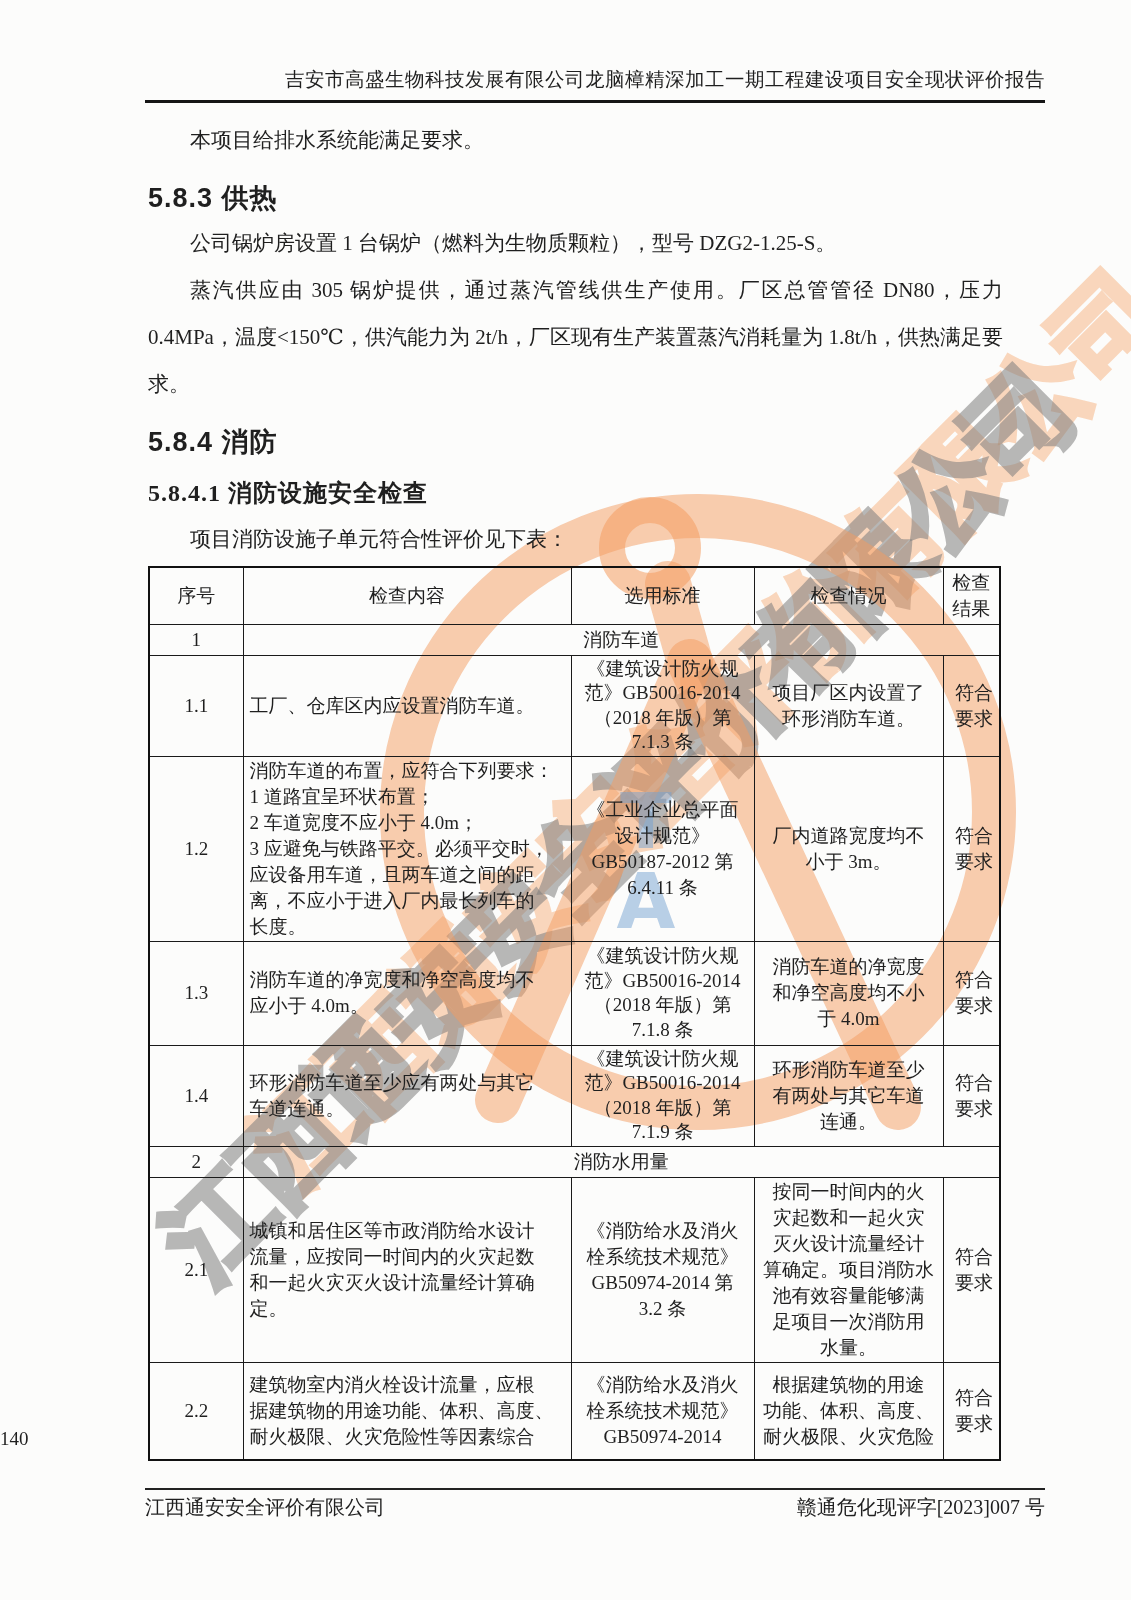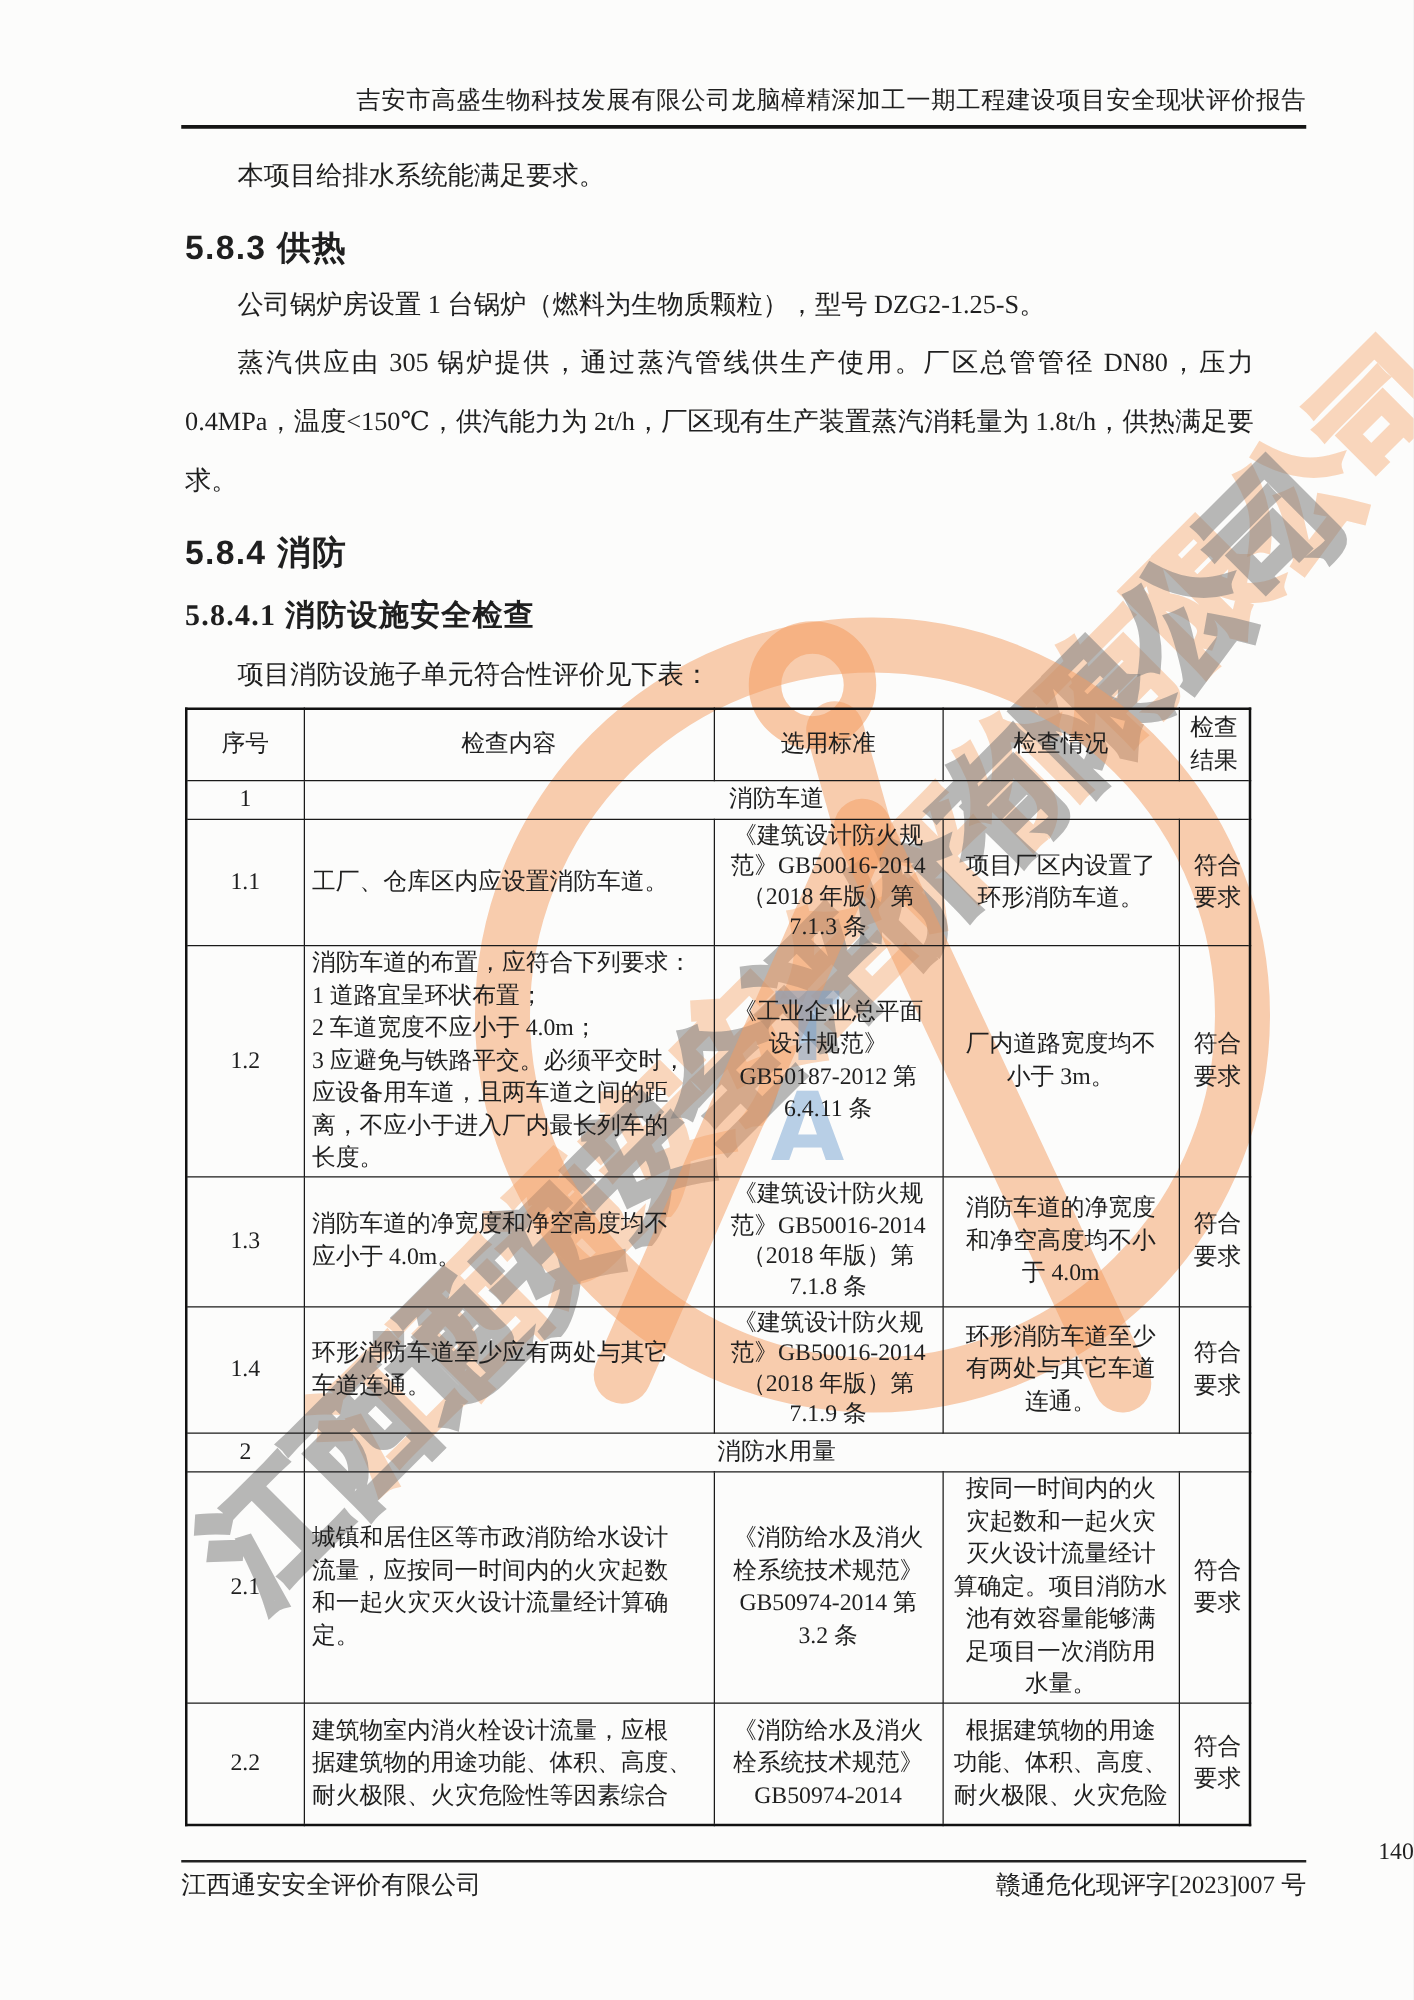--- a/index.html
+++ b/index.html
@@ -90,22 +90,22 @@
   td.c-content{text-align:left;padding:1px 9px;}
   td.c-std{text-align:center;}
   td.c-situation{text-align:center;}
   td.c-result{text-align:right;padding:1px 2px;}
   td.c-section{text-align:center;}
   td.lh-tight{line-height:23.5px;}
   tr.hdr{height:57px;}
   tr.sec{height:31px;}
   
   .pagenum{
-    position:absolute;left:0;top:1471px;width:100%;
-    text-align:right;font-size:19px;z-index:1;
+    position:absolute;left:0;top:1428px;width:100%;
+    text-align:left;font-size:19px;z-index:1;
   }
   .footer-rule{
     position:absolute;left:145px;top:1488px;width:900px;height:0;
     border-top:2px solid #222;z-index:1;
   }
   .doc-footer{
     position:absolute;left:145px;top:1494px;width:900px;
     display:flex;justify-content:space-between;
     font-size:20px;z-index:1;
   }

